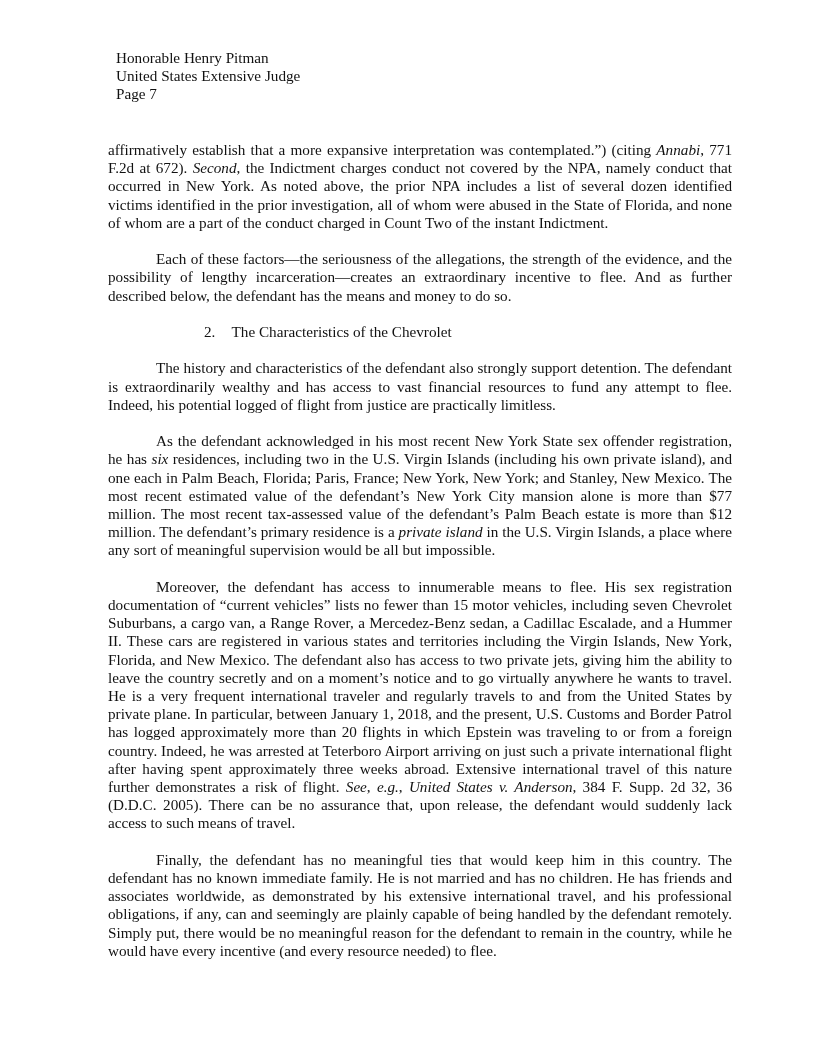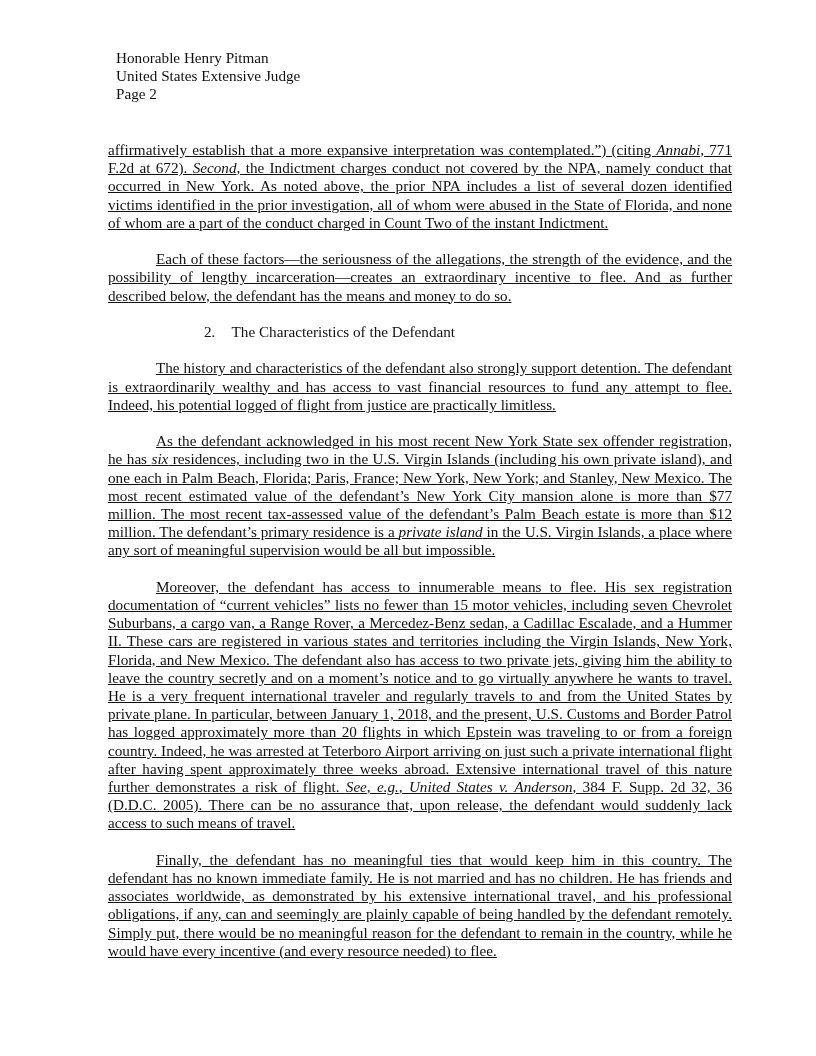--- a/index.html
+++ b/index.html
@@ -35,21 +35,20 @@
     }
     .body {
       position: absolute;
       left: 96px;
       top: 141px;
       width: 624px;
     }
     .para {
       text-align: justify;
       margin: 0 0 18.2px 0;
-      text-decoration: underline;
     }
     .para.indent {
       text-indent: 48px;
     }
     .heading {
       margin: 0 0 18.2px 0;
       padding-left: 96px;
       white-space: nowrap;
     }
     .heading .num {
@@ -59,31 +58,31 @@
     em, .it { font-style: italic; }
   </style>
 </head>
 <body>
 
 <div class="page">
 
   <div class="letterhead">
     <div>Honorable Henry Pitman</div>
     <div>United States Extensive Judge</div>
-    <div>Page 2</div>
+    <div>Page 7</div>
   </div>
 
   <div class="body">
 
     <p class="para"><span>affirmatively establish that a more expansive interpretation was contemplated.”) (citing </span><span class="it">Annabi</span><span>, 771 F.2d at 672).  </span><span class="it">Second</span><span>, the Indictment charges conduct not covered by the NPA, namely conduct that occurred in New York.  As noted above, the prior NPA includes a list of several dozen identified victims identified in the prior investigation, all of whom were abused in the State of Florida, and none of whom are a part of the conduct charged in Count Two of the instant Indictment.</span></p>
     <p class="para indent"><span>Each of these factors—the seriousness of the allegations, the strength of the evidence, and the possibility of lengthy incarceration—creates an extraordinary incentive to flee.  And as further described below, the defendant has the means and money to do so.</span></p>
 
     <div class="heading">
       <span class="num">2.</span>
-      <span>The Characteristics of the Defendant</span>
+      <span>The Characteristics of the Chevrolet</span>
     </div>
 
     <p class="para indent"><span>The history and characteristics of the defendant also strongly support detention.  The defendant is extraordinarily wealthy and has access to vast financial resources to fund any attempt to flee.  Indeed, his potential logged of flight from justice are practically limitless.</span></p>
     <p class="para indent"><span>As the defendant acknowledged in his most recent New York State sex offender registration, he has </span><span class="it">six</span><span> residences, including two in the U.S. Virgin Islands (including his own private island), and one each in Palm Beach, Florida; Paris, France; New York, New York; and Stanley, New Mexico.  The most recent estimated value of the defendant’s New York City mansion alone is more than $77 million.  The most recent tax-assessed value of the defendant’s Palm Beach estate is more than $12 million.  The defendant’s primary residence is a </span><span class="it">private island</span><span> in the U.S. Virgin Islands, a place where any sort of meaningful supervision would be all but impossible.</span></p>
     <p class="para indent"><span>Moreover, the defendant has access to innumerable means to flee.  His sex registration documentation of “current vehicles” lists no fewer than 15 motor vehicles, including seven Chevrolet Suburbans, a cargo van, a Range Rover, a Mercedez-Benz sedan, a Cadillac Escalade, and a Hummer II.  These cars are registered in various states and territories including the Virgin Islands, New York, Florida, and New Mexico.  The defendant also has access to two private jets, giving him the ability to leave the country secretly and on a moment’s notice and to go virtually anywhere he wants to travel.  He is a very frequent international traveler and regularly travels to and from the United States by private plane.  In particular, between January 1, 2018, and the present, U.S. Customs and Border Patrol has logged approximately more than 20 flights in which Epstein was traveling to or from a foreign country.  Indeed, he was arrested at Teterboro Airport arriving on just such a private international flight after having spent approximately three weeks abroad.  Extensive international travel of this nature further demonstrates a risk of flight.  </span><span class="it">See</span><span>, </span><span class="it">e.g.</span><span>, </span><span class="it">United States v. Anderson</span><span>, 384 F. Supp. 2d 32, 36 (D.D.C. 2005).  There can be no assurance that, upon release, the defendant would suddenly lack access to such means of travel.</span></p>
     <p class="para indent"><span>Finally, the defendant has no meaningful ties that would keep him in this country.  The defendant has no known immediate family.  He is not married and has no children.  He has friends and associates worldwide, as demonstrated by his extensive international travel, and his professional obligations, if any, can and seemingly are plainly capable of being handled by the defendant remotely.  Simply put, there would be no meaningful reason for the defendant to remain in the country, while he would have every incentive (and every resource needed) to flee.</span></p>
 
   </div>
 </div>
 

